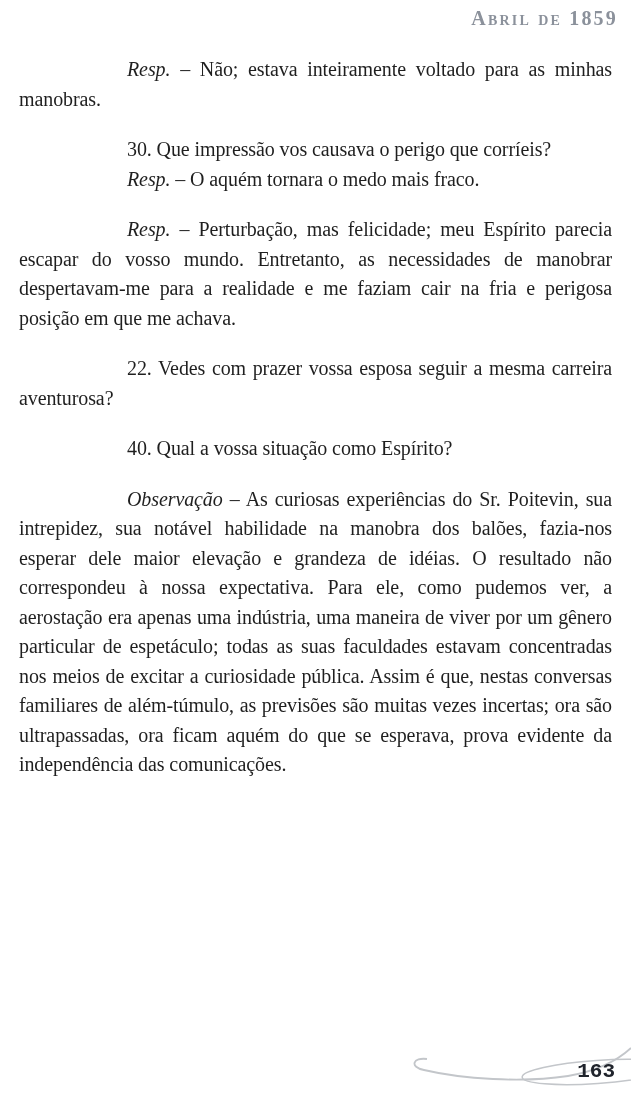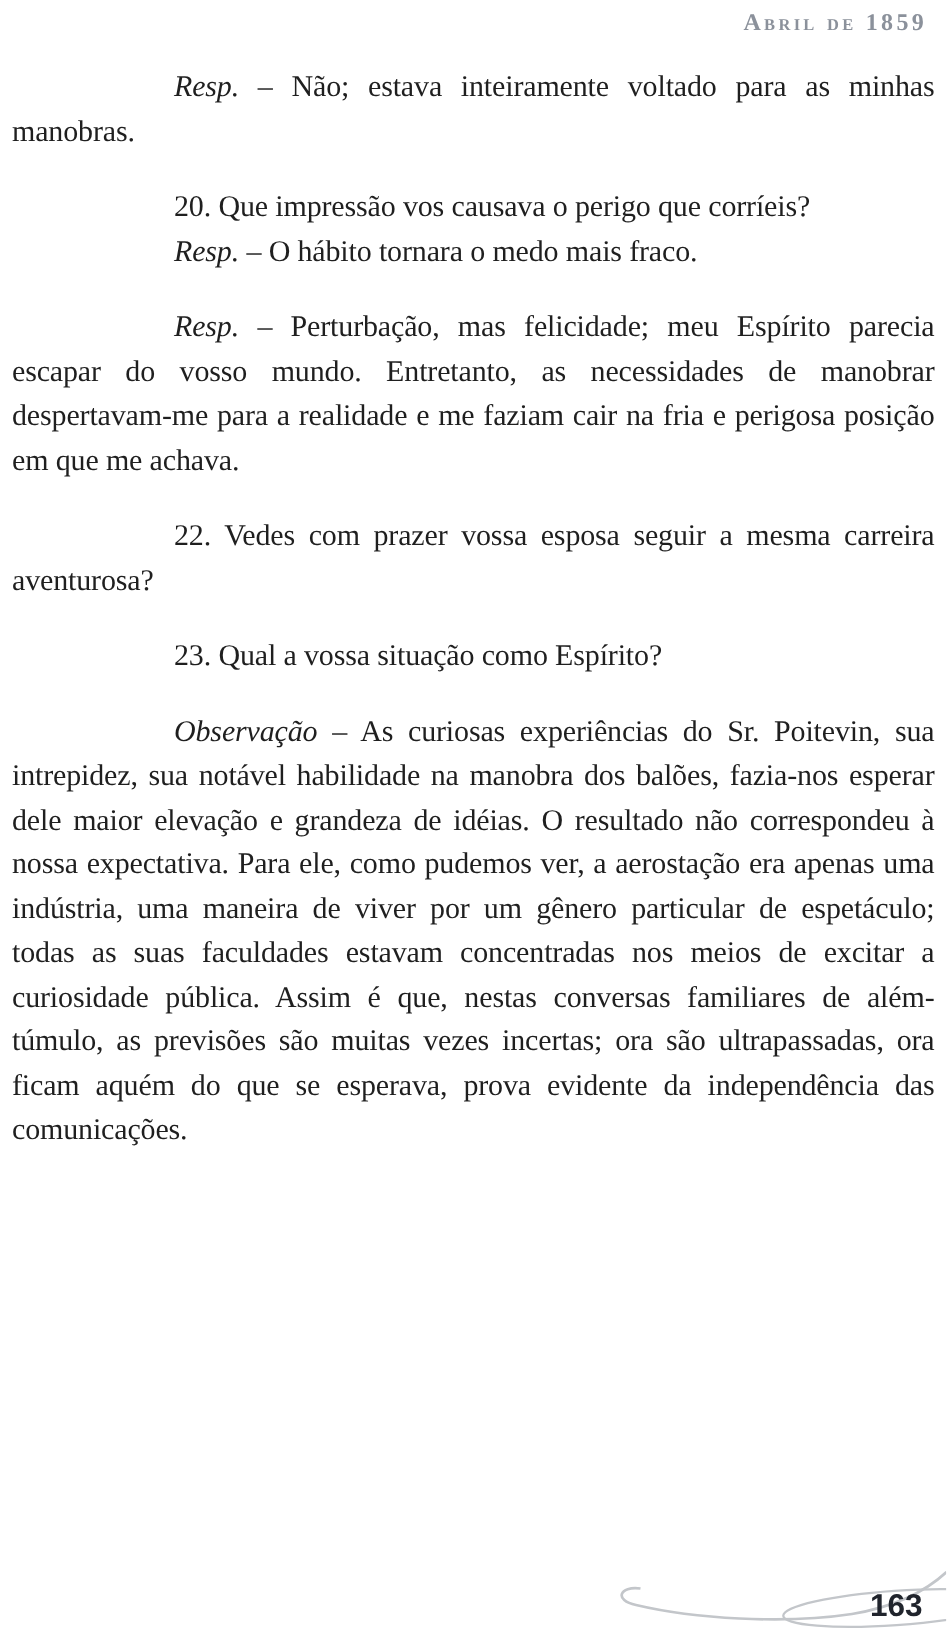--- a/index.html
+++ b/index.html
@@ -16,32 +16,32 @@
     font-family: "Liberation Serif", serif;
     color: #1f1f1f;
   }
   .running-header {
     position: absolute;
     top: 7px;
     right: 13px;
     font-family: "Liberation Serif", serif;
     font-variant: small-caps;
     font-weight: 600;
-    font-size: 16px;
+    font-size: 20px;
     letter-spacing: 2.2px;
     color: #8b919b;
     white-space: nowrap;
   }
   .content {
     position: absolute;
     top: 44px;
     left: 8px;
     right: 8px;
   }
-  .block { margin: 0; }
+  .block { margin: 11px; }
   .block + .block { margin-top: 21px; }
   .para {
     margin: 0;
     font-size: 20px;
     line-height: 29.5px;
     text-align: justify;
     text-indent: 108px;
     letter-spacing: -0.1px;
   }
   .lead { font-style: italic; }
@@ -54,55 +54,55 @@
   }
   .flourish {
     position: absolute;
     right: 0;
     bottom: 0;
   }
   .page-number {
     position: absolute;
     right: 16px;
     bottom: 9px;
-    font-family: Liberation Sans, sans-serif;
+    font-family: Liberation Mono, monospace;
     font-weight: bold;
     font-size: 21px;
     color: #20242c;
     margin-top: 12px;
   }
 </style>
 </head>
 <body>
 
 <div class="page">
 
   <div class="running-header">Abril de 1859</div>
 
   <div class="content">
 
     <div class="block">
       <p class="para"><span class="lead">Resp.</span><span> – Não; estava inteiramente voltado para as minhas manobras.</span></p>
     </div>
 
     <div class="block">
-      <p class="para"><span>20. Que impressão vos causava o perigo que corríeis?</span></p>
-      <p class="para"><span class="lead">Resp.</span><span> – O hábito tornara o medo mais fraco.</span></p>
+      <p class="para"><span>30. Que impressão vos causava o perigo que corríeis?</span></p>
+      <p class="para"><span class="lead">Resp.</span><span> – O aquém tornara o medo mais fraco.</span></p>
     </div>
 
     <div class="block">
       <p class="para"><span class="lead">Resp.</span><span> – Perturbação, mas felicidade; meu Espírito parecia escapar do vosso mundo. Entretanto, as necessidades de manobrar despertavam-me para a realidade e me faziam cair na fria e perigosa posição em que me achava.</span></p>
     </div>
 
     <div class="block">
       <p class="para"><span>22. Vedes com prazer vossa esposa seguir a mesma carreira aventurosa?</span></p>
     </div>
 
     <div class="block">
-      <p class="para"><span>23. Qual a vossa situação como Espírito?</span></p>
+      <p class="para"><span>40. Qual a vossa situação como Espírito?</span></p>
     </div>
 
     <div class="block">
       <p class="para"><span class="lead">Observação</span><span> – As curiosas experiências do Sr. Poitevin, sua intrepidez, sua notável habilidade na manobra dos balões, fazia-nos esperar dele maior elevação e grandeza de idéias. O resultado não correspondeu à nossa expectativa. Para ele, como pudemos ver, a aerostação era apenas uma indústria, uma maneira de viver por um gênero particular de espetáculo; todas as suas faculdades estavam concentradas nos meios de excitar a curiosidade pública. Assim é que, nestas conversas familiares de além-túmulo, as previsões são muitas vezes incertas; ora são ultrapassadas, ora ficam aquém do que se esperava, prova evidente da independência das comunicações.</span></p>
     </div>
 
 
   </div>
 
   <div class="footer">

